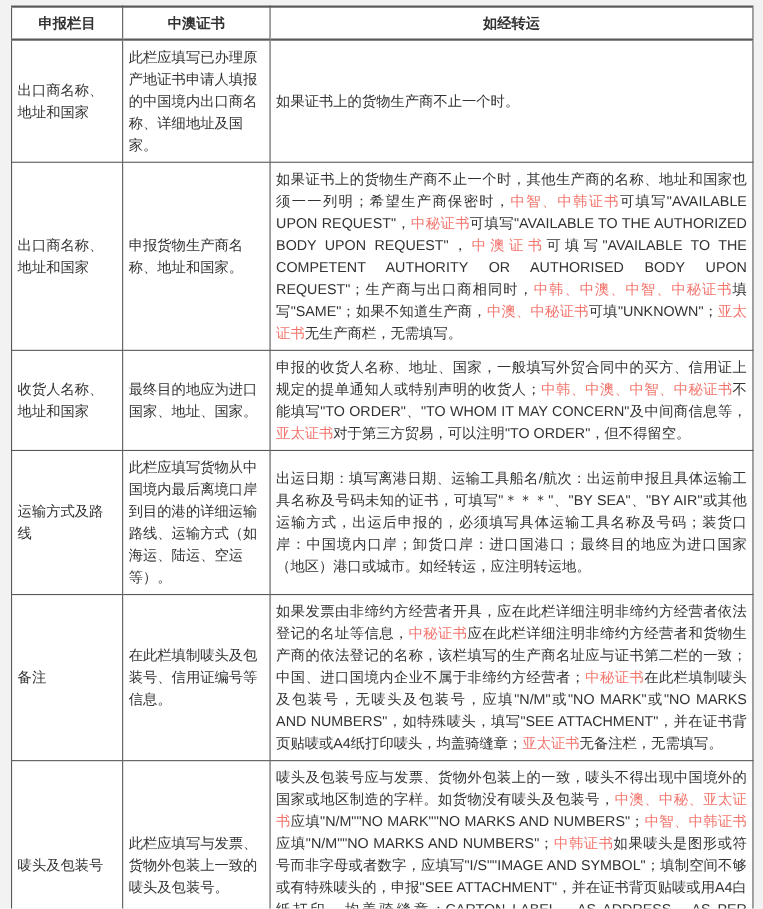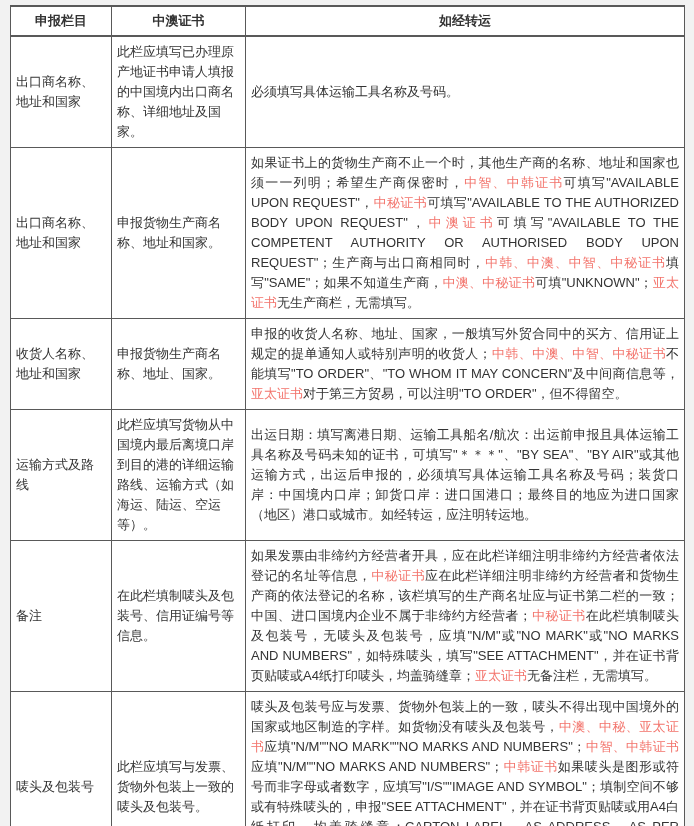--- a/index.html
+++ b/index.html
@@ -66,30 +66,30 @@
       <tr>
         <th>申报栏目</th>
         <th>中澳证书</th>
         <th>如经转运</th>
       </tr>
     </thead>
     <tbody>
         <tr>
           <td class="cell-item">出口商名称、地址和国家</td>
           <td class="cell-requirement">此栏应填写已办理原产地证书申请人填报的中国境内出口商名称、详细地址及国家。</td>
-          <td class="cell-tips"><span class="seg-normal">必须填写具体运输工具名称及号码。</span></td>
+          <td class="cell-tips"><span class="seg-normal">如果证书上的货物生产商不止一个时。</span></td>
         </tr>
         <tr>
           <td class="cell-item">出口商名称、地址和国家</td>
           <td class="cell-requirement">申报货物生产商名称、地址和国家。</td>
           <td class="cell-tips"><span class="seg-normal">如果证书上的货物生产商不止一个时，其他生产商的名称、地址和国家也须一一列明；希望生产商保密时，</span><span class="seg-red">中智、中韩证书</span><span class="seg-normal">可填写"AVAILABLE UPON REQUEST"，</span><span class="seg-red">中秘证书</span><span class="seg-normal">可填写"AVAILABLE TO THE AUTHORIZED BODY UPON REQUEST"，</span><span class="seg-red">中澳证书</span><span class="seg-normal">可填写"AVAILABLE TO THE COMPETENT AUTHORITY OR AUTHORISED BODY UPON REQUEST"；生产商与出口商相同时，</span><span class="seg-red">中韩、中澳、中智、中秘证书</span><span class="seg-normal">填写"SAME"；如果不知道生产商，</span><span class="seg-red">中澳、中秘证书</span><span class="seg-normal">可填"UNKNOWN"；</span><span class="seg-red">亚太证书</span><span class="seg-normal">无生产商栏，无需填写。</span></td>
         </tr>
         <tr>
           <td class="cell-item">收货人名称、地址和国家</td>
-          <td class="cell-requirement">申报货物生产商名称、地址、国家。</td>
+          <td class="cell-requirement">最终目的地应为进口国家、地址、国家。</td>
           <td class="cell-tips"><span class="seg-normal">申报的收货人名称、地址、国家，一般填写外贸合同中的买方、信用证上规定的提单通知人或特别声明的收货人；</span><span class="seg-red">中韩、中澳、中智、中秘证书</span><span class="seg-normal">不能填写"TO ORDER"、"TO WHOM IT MAY CONCERN"及中间商信息等，</span><span class="seg-red">亚太证书</span><span class="seg-normal">对于第三方贸易，可以注明"TO ORDER"，但不得留空。</span></td>
         </tr>
         <tr>
           <td class="cell-item">运输方式及路线</td>
           <td class="cell-requirement">此栏应填写货物从中国境内最后离境口岸到目的港的详细运输路线、运输方式（如海运、陆运、空运等）。</td>
           <td class="cell-tips"><span class="seg-normal">出运日期：填写离港日期、运输工具船名/航次：出运前申报且具体运输工具名称及号码未知的证书，可填写"＊＊＊"、"BY SEA"、"BY AIR"或其他运输方式，出运后申报的，必须填写具体运输工具名称及号码；装货口岸：中国境内口岸；卸货口岸：进口国港口；最终目的地应为进口国家（地区）港口或城市。如经转运，应注明转运地。</span></td>
         </tr>
         <tr>
           <td class="cell-item">备注</td>
           <td class="cell-requirement">在此栏填制唛头及包装号、信用证编号等信息。</td>

